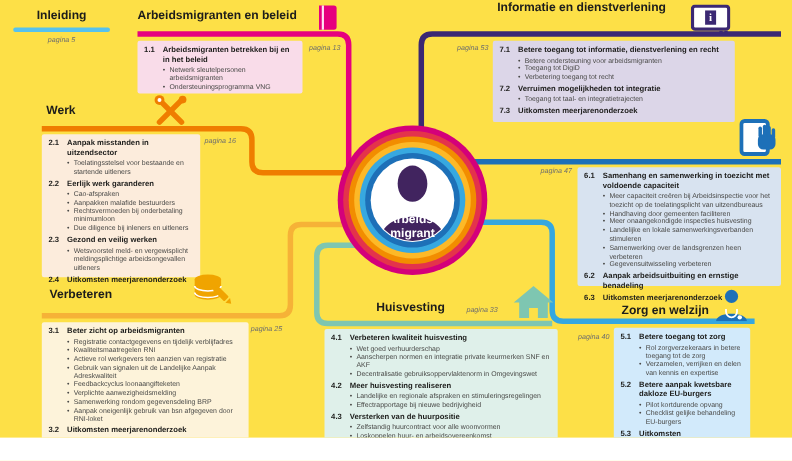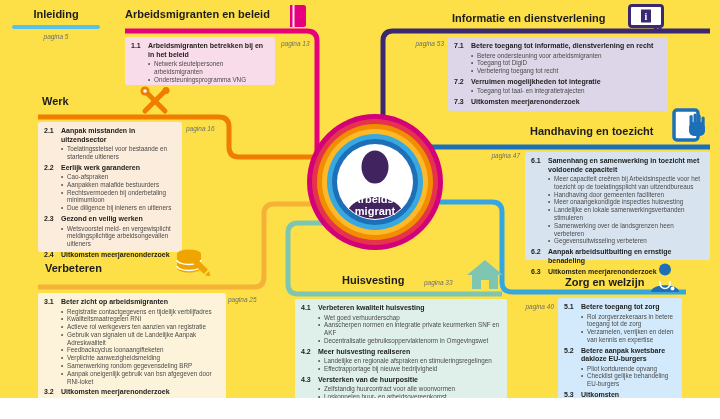--- a/index.html
+++ b/index.html
@@ -60,21 +60,21 @@
       <div class="ibody">
         <div class="ititle">Arbeidsmigranten betrekken bij en in het beleid</div>
         <ul class="bullets">
           <li>Netwerk sleutelpersonen arbeidsmigranten</li>
           <li>Ondersteuningsprogramma VNG</li>
         </ul>
       </div>
     </div>
   </div>
 
-  <div class="sec-title" style="left:452px;top:12px;">Informatie en dienstverlening</div>
+  <div class="sec-title" style="left:452px;top:1px;">Informatie en dienstverlening</div>
   <svg class="icon" style="left:628px;top:4px;" width="36" height="27" viewBox="0 0 36 27">
     <rect x="1.5" y="1.5" width="33" height="21" rx="2.5" fill="#fff" stroke="#3b2873" stroke-width="3"></rect>
     <rect x="13" y="5.5" width="10" height="13" fill="#3b2873"></rect>
     <text x="18" y="15.5" fill="#fff" font-size="10" font-weight="bold" text-anchor="middle" font-family="Liberation Serif, serif">i</text>
     <rect x="26" y="24" width="3" height="2.5" fill="#3b2873"></rect>
       <rect x="30.5" y="24" width="3" height="2.5" fill="#3b2873"></rect>
   </svg>
   <div class="pagina" style="left:398px;top:40px;width:46px;text-align:right;">pagina 53</div>
   <div class="box bg-informatie">
     <div class="item">
@@ -148,21 +148,20 @@
       </div>
     </div>
     <div class="item">
       <span class="num">2.4</span>
       <div class="ibody">
         <div class="ititle">Uitkomsten meerjarenonderzoek</div>
       </div>
     </div>
   </div>
 
-  <div class="sec-title" style="left:530px;top:125px;">Handhaving en toezicht</div>
   <svg class="icon" style="left:672px;top:108px;" width="36" height="36" viewBox="0 0 36 36">
     <rect x="2" y="2" width="24" height="30" rx="3" fill="#fff" stroke="#1d70b8" stroke-width="3.5"></rect>
     <g fill="#1d70b8">
       <rect x="17" y="14" width="16" height="14" rx="5"></rect>
       <rect x="17.5" y="7" width="3.2" height="10" rx="1.6"></rect>
       <rect x="21.5" y="5.5" width="3.2" height="11" rx="1.6"></rect>
       <rect x="25.5" y="6.5" width="3.2" height="10" rx="1.6"></rect>
       <rect x="29.5" y="8.5" width="3.2" height="9" rx="1.6"></rect>
     </g>
   </svg>

